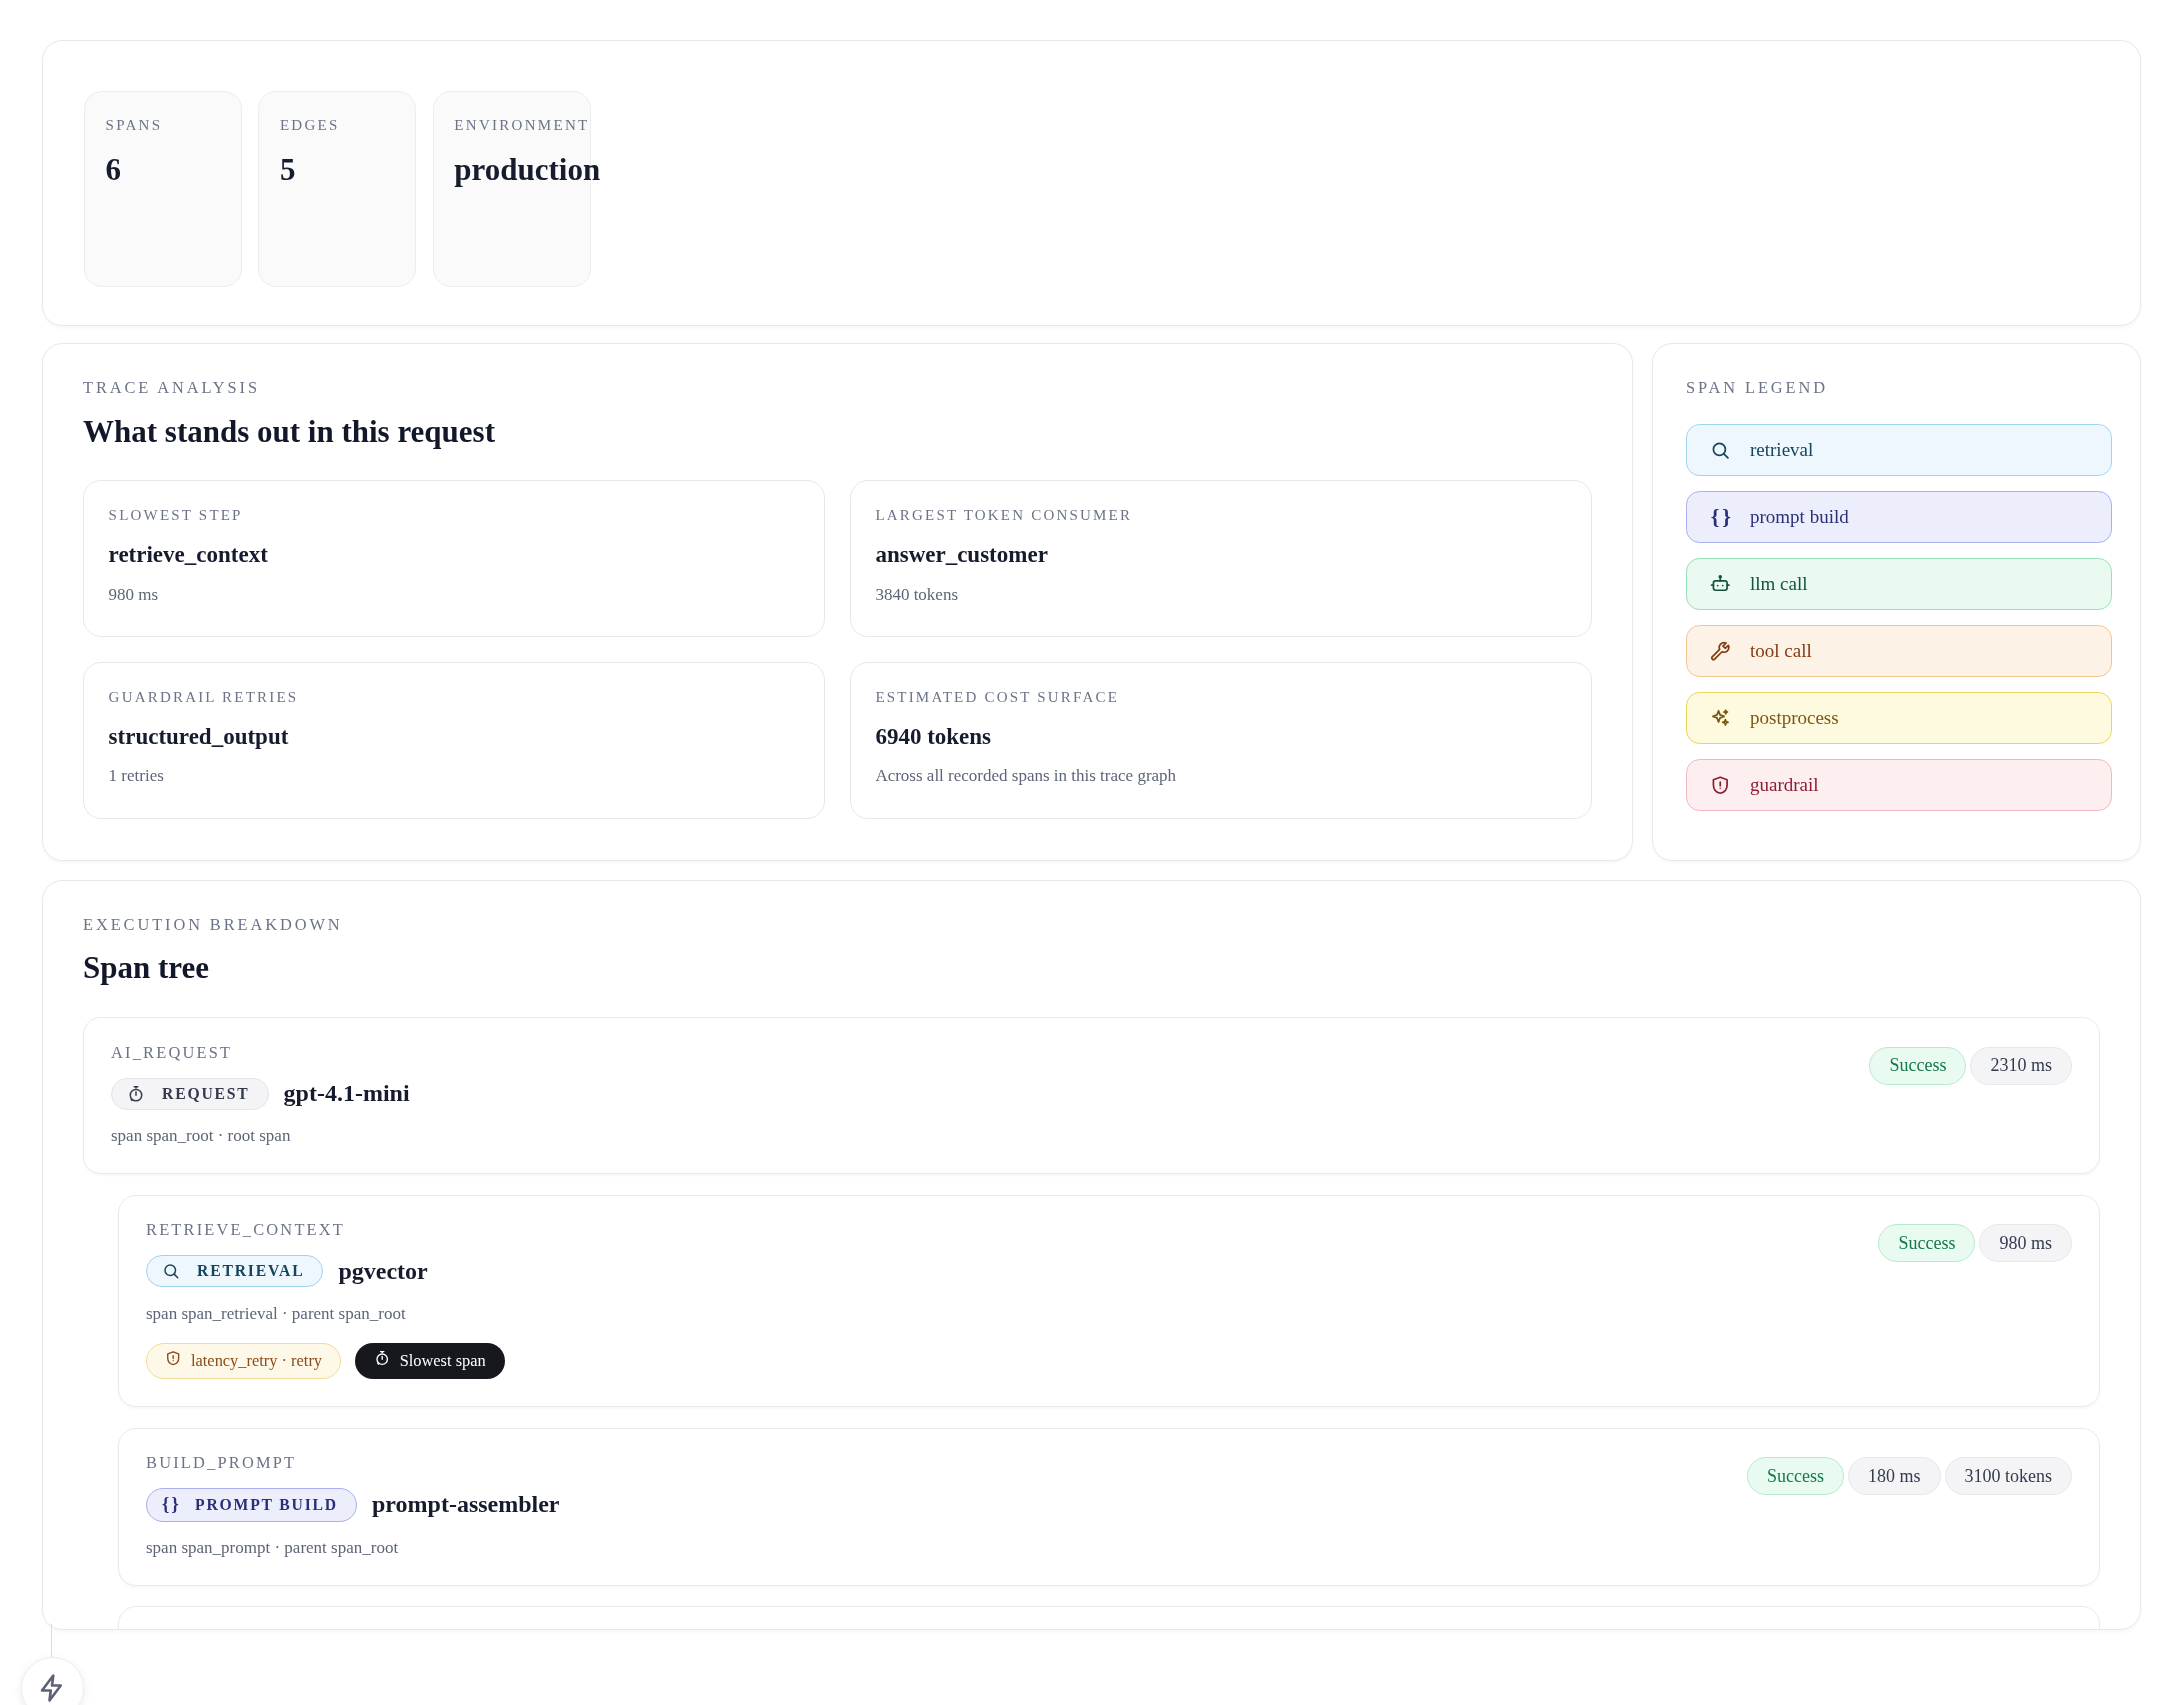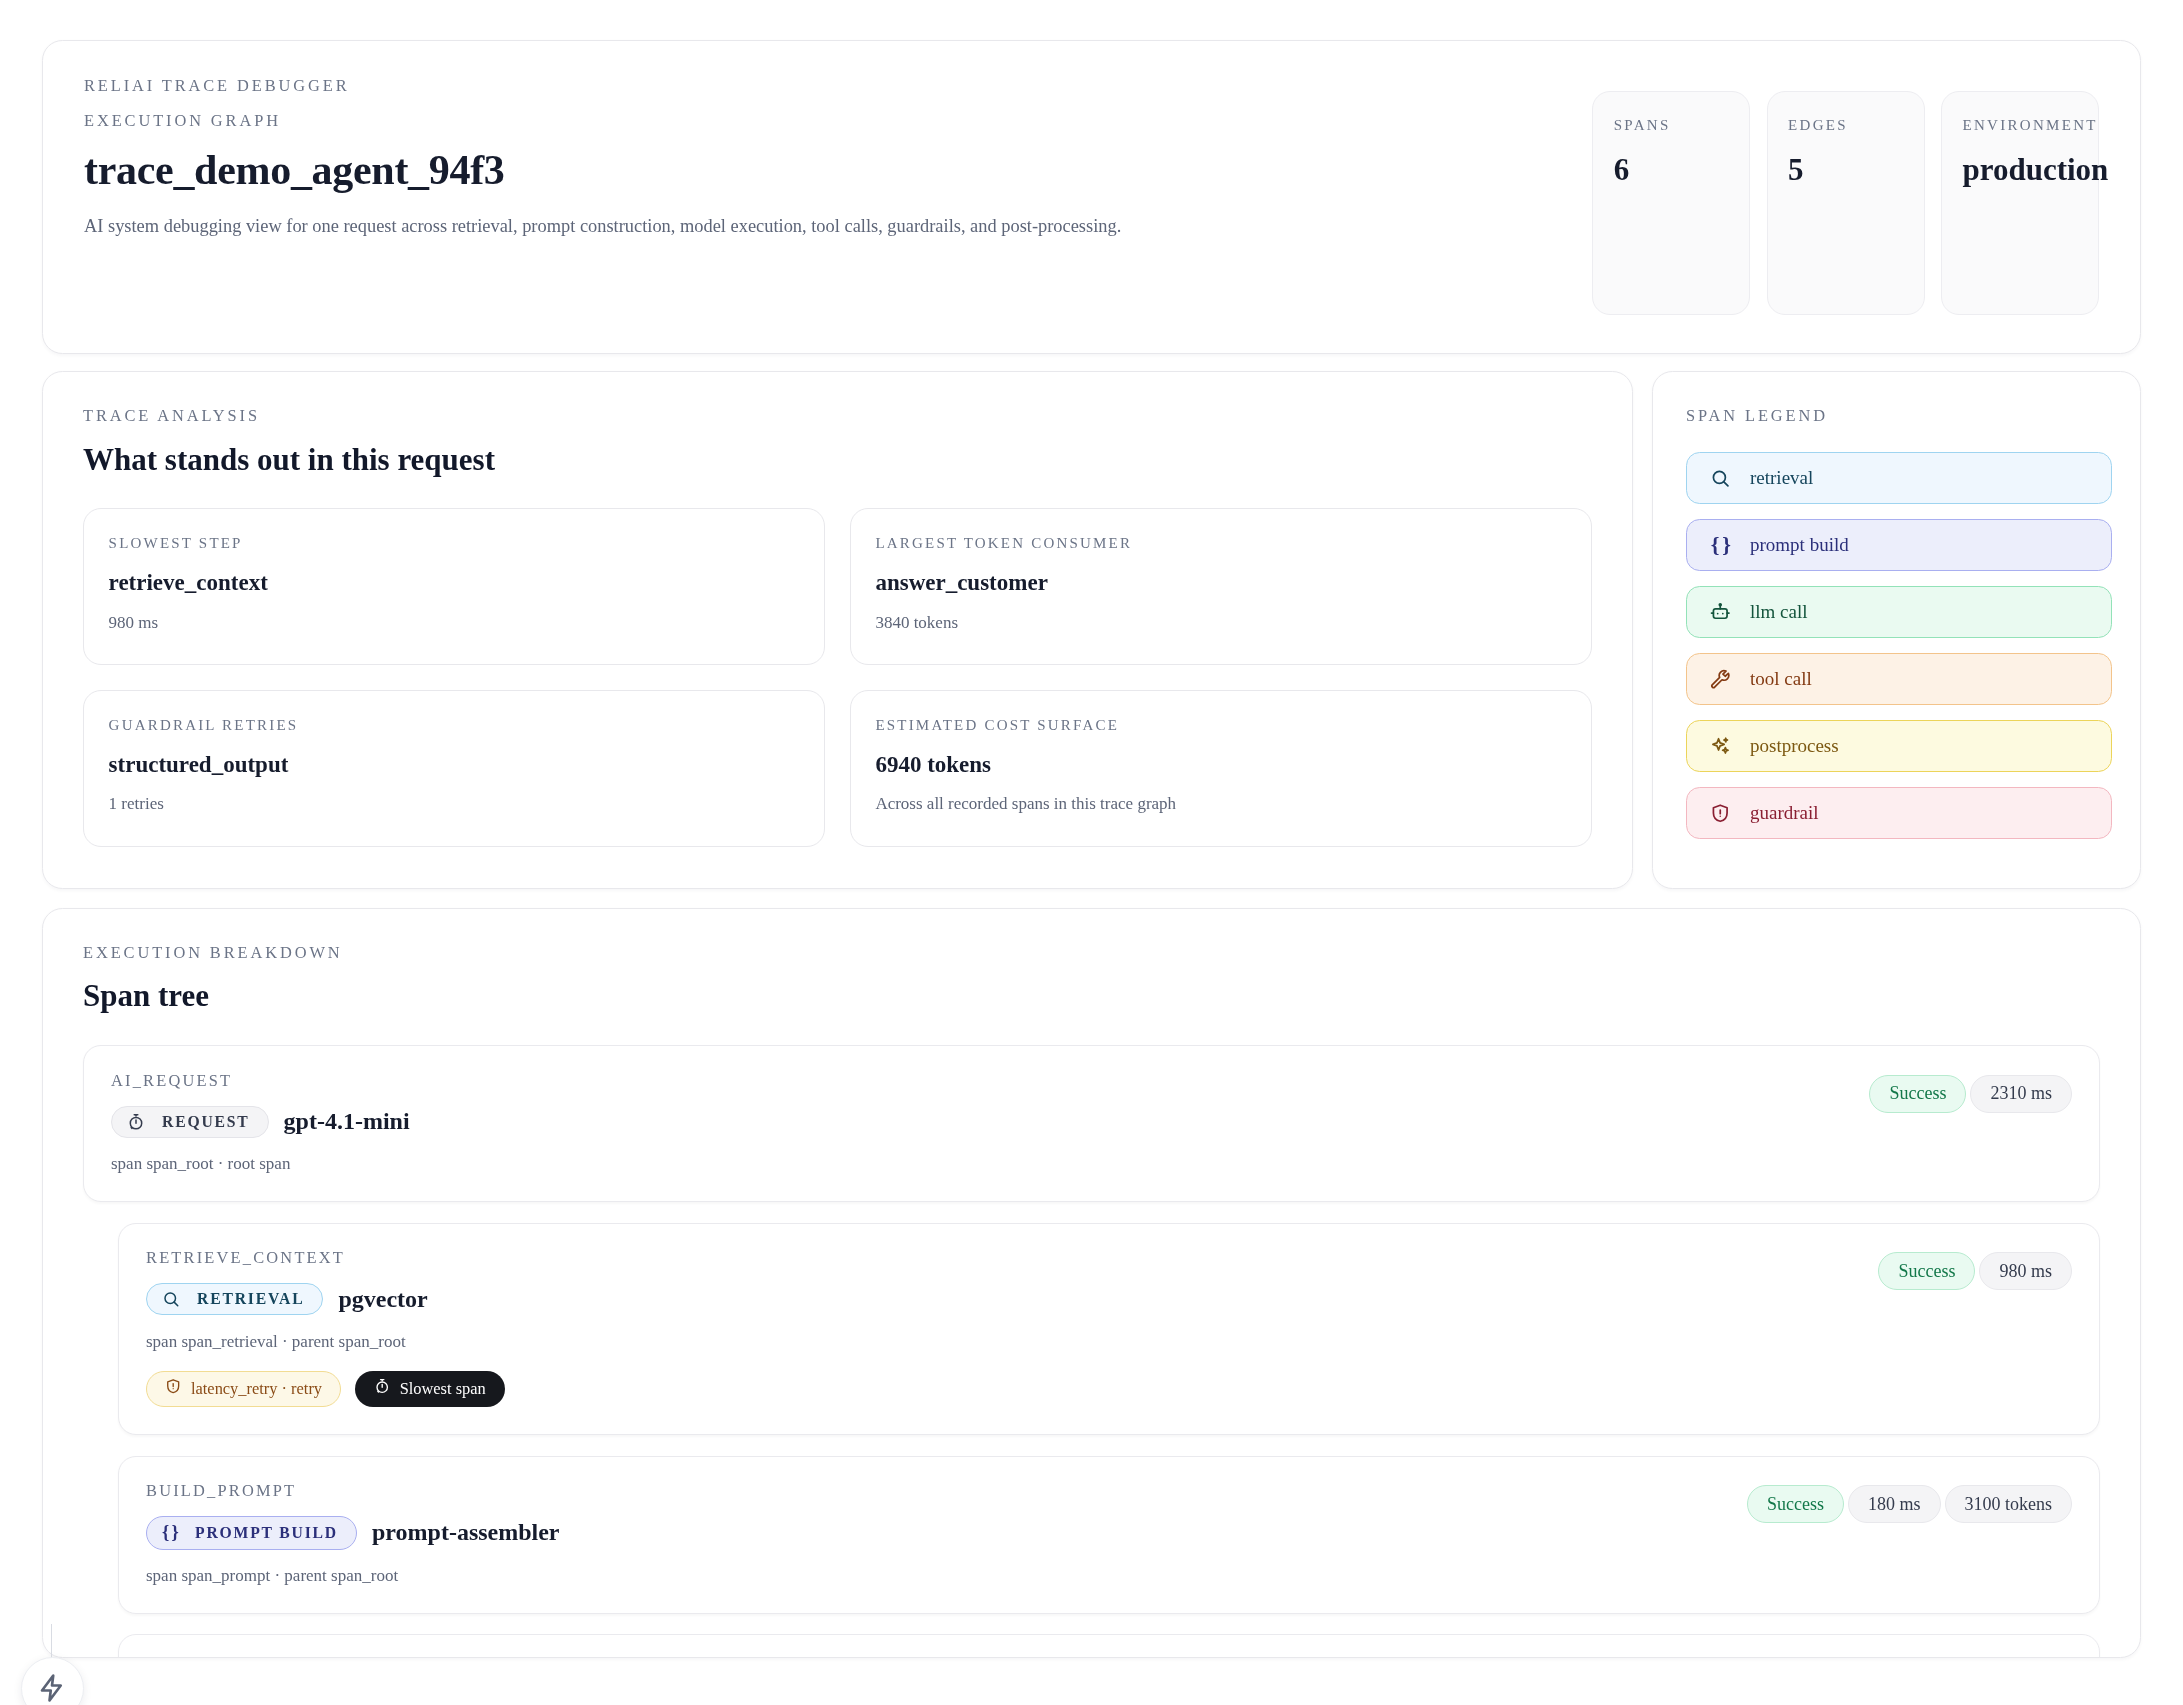--- a/index.html
+++ b/index.html
@@ -54,21 +54,21 @@
     margin-top: 19px;
     max-width: 1051px;
   }
 
   .stats { display: flex; gap: 16.4px; margin-top: 15px; }
   .stat {
     background: #fafafb;
     border: 1.4px solid #ededf1;
     border-radius: 18px;
     width: 158px;
-    height: 224px;
+    height: 196px;
     padding: 24.6px 20.5px;
   }
   .stat-label {
     font-size: 15px;
     letter-spacing: 2.3px;
     color: #6b7487;
     text-transform: uppercase;
     white-space: nowrap;
   }
   .stat-value {
@@ -245,26 +245,20 @@
     position: absolute;
     left: 51px; top: 1624px; width: 1.4px; height: 82px;
     background: #d9dce3;
     z-index: 4;
   }
 </style>
 </head>
 <body>
 
 <div class="card header">
-  <div class="header-left">
-    <div class="eyebrow">RelIAI Trace Debugger</div>
-    <div class="eyebrow header-eyebrow2">Execution graph</div>
-    <div class="trace-title">trace_demo_agent_94f3</div>
-    <div class="trace-desc">AI system debugging view for one request across retrieval, prompt construction, model execution, tool calls, guardrails, and post-processing.</div>
-  </div>
   <div class="stats">
     <div class="stat">
       <div class="stat-label">Spans</div>
       <div class="stat-value">6</div>
     </div>
     <div class="stat">
       <div class="stat-label">Edges</div>
       <div class="stat-value">5</div>
     </div>
     <div class="stat">

